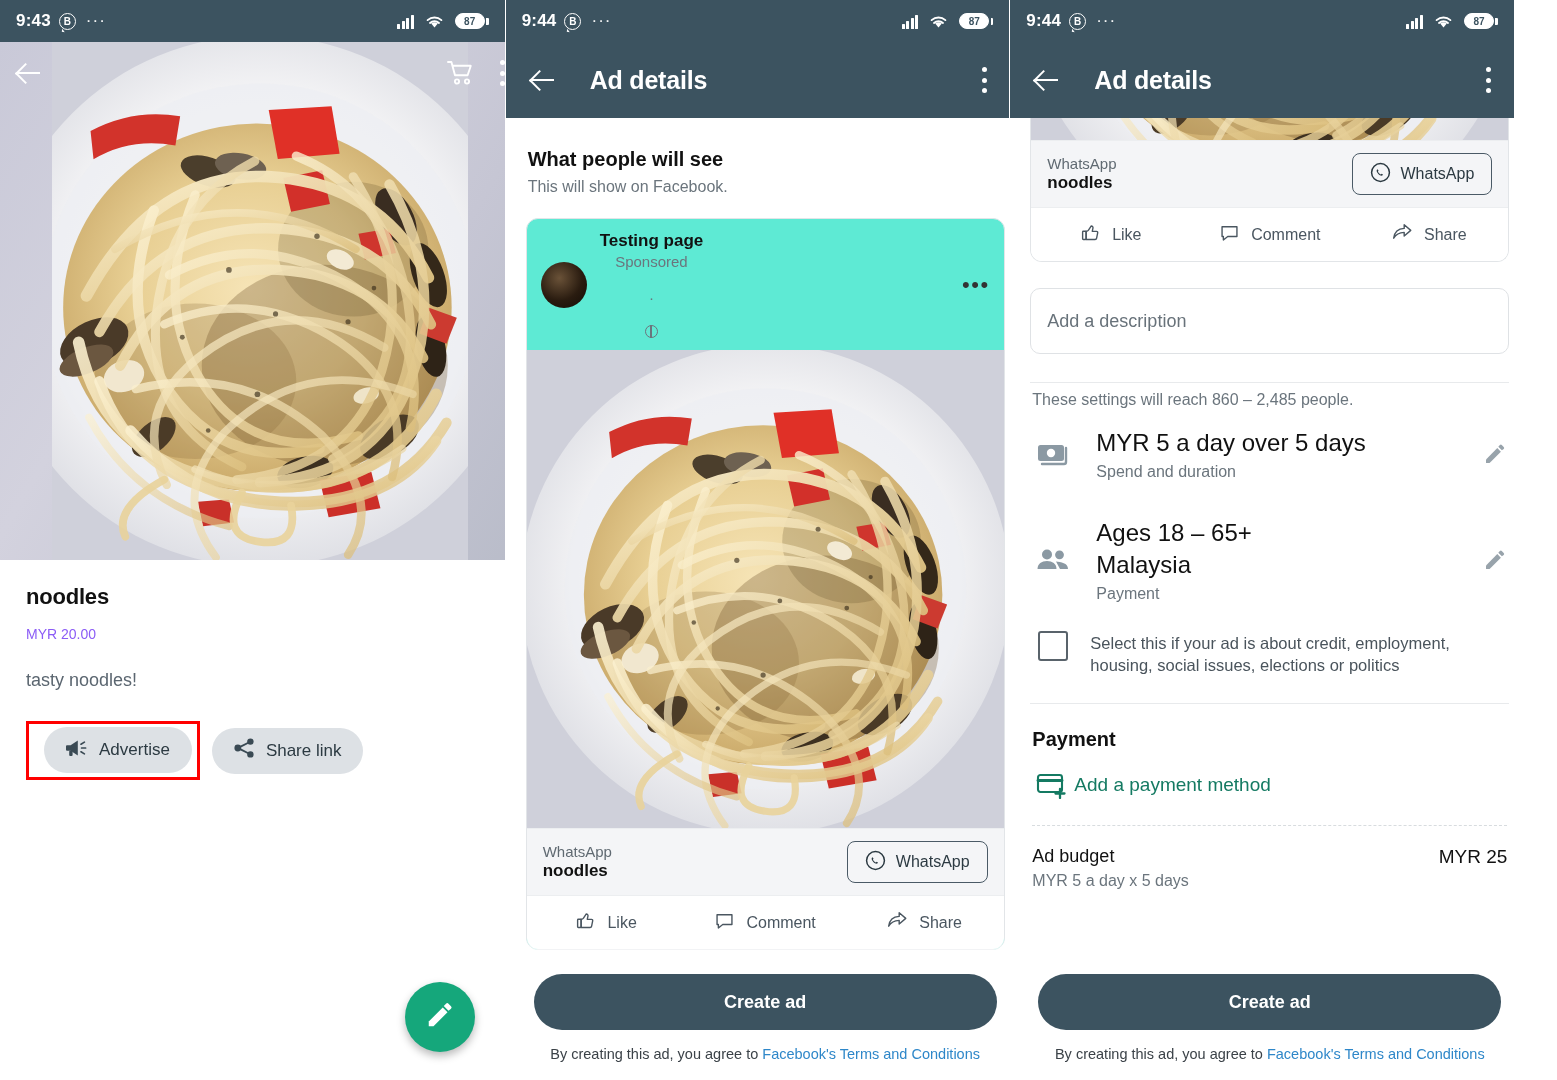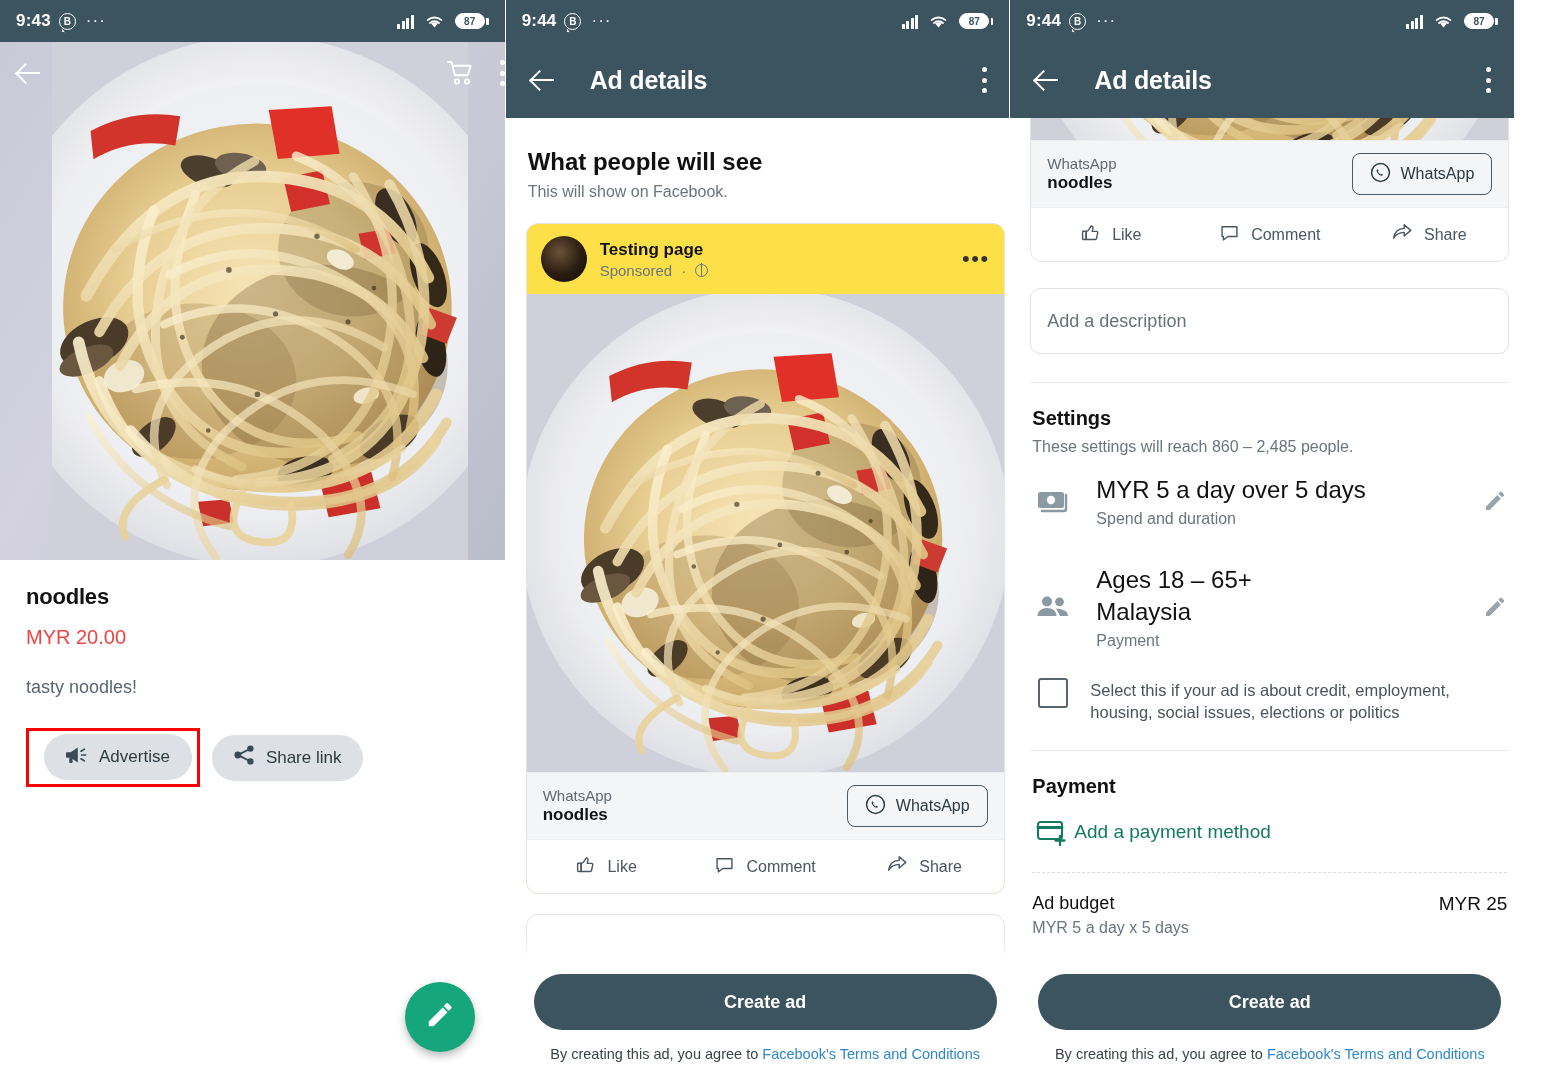--- a/index.html
+++ b/index.html
@@ -79,21 +79,21 @@
     content:""; position:absolute; left:4px; top:8px; width:13px; height:13px;
     border-left:2.4px solid #fff; border-bottom:2.4px solid #fff; transform: rotate(45deg);
   }
   .p1-topbar-right { margin-left:auto; display:flex; align-items:center; gap: 24px;}
   .icon-cart { width:28px; height:26px; position:relative; }
   .icon-kebab { width:6px; height:26px; display:flex; flex-direction:column; justify-content:space-between; align-items:center;}
   .icon-kebab i{ width:5px;height:5px;border-radius:50%;background:#fff;display:block;}
 
   .p1-info { position:absolute; top:560px; left:0; width:519px; padding: 24px 26px 0; }
   .p1-title { font-size: 22px; font-weight: bold; color:#111; letter-spacing:-.2px;}
-  .p1-price { font-size: 20px; color:#ef4444; margin-top: 16px; }
+  .p1-price { font-size: 14px; color:#8b5cf6; margin-top: 16px; }
   .p1-desc  { font-size: 18px; color:#5b6670; margin-top: 28px; }
   .p1-btn-row { display:flex; gap: 12px; margin-top: 30px; align-items:center;}
   .pill {
     background:#dde1e5; border-radius: 26px; height: 46px;
     display:flex; align-items:center; gap:11px; padding: 0 22px;
     font-size: 17px; color:#2c3a42; font-weight:500; cursor:pointer;
   }
   .hl-box { border: 3px solid #ff0000; padding: 3px 5px 4px 15px; }
   .p1-fab {
     position:absolute; right: 30px; bottom: 28px;
@@ -105,32 +105,32 @@
   
   .appbar {
     height: 76px; background:#3c5360; color:#fff;
     display:flex; align-items:center; padding: 0 22px; position:relative; z-index: 20;
   }
   .appbar-title { font-size: 25px; font-weight: bold; margin-left: 32px; letter-spacing:-.2px;}
   .appbar .icon-kebab { margin-left:auto; }
 
   
   .p2-body { position:absolute; top:118px; left:0; width:519px; bottom:0; overflow:hidden; background:#fff;}
-  .sec-title { font-size: 24px; font-weight:bold; color:#111; padding: 30px 22px 0; }
+  .sec-title { font-size: 20px; font-weight:bold; color:#111; padding: 30px 22px 0; }
   .sec-sub   { font-size: 16px; color:#6b757d; padding: 7px 22px 0;}
   .fbcard {
-    margin: 22px 20px 0; border:1px solid #e2e5e8; border-radius: 12px; overflow:hidden; background:#fde047;
+    margin: 22px 20px 0; border:1px solid #e2e5e8; border-radius: 12px; overflow:hidden; background:#5eead4;
   }
   .fbcard-head { display:flex; align-items:center; padding: 12px 14px; gap: 13px; }
   .avatar {
     width:46px;height:46px;border-radius:50%;overflow:hidden;flex:0 0 auto;
     background: radial-gradient(circle at 40% 35%, #6a5238 0%, #2a1c10 55%, #120c06 100%);
   }
   .fb-page { font-size: 17px; font-weight: bold; color:#111; }
-  .fb-sponsored { font-size: 15px; color:#6b757d; margin-top:2px; display:flex; align-items:center; gap:9px;}
+  .fb-sponsored { font-size: 15px; color:#6b757d; margin-top:2px; display:flex; align-items:center; gap:19px;flex-direction:column;}
   .fb-globe { width:13px;height:13px;border:1.4px solid #6b757d;border-radius:50%;position:relative;}
   .fb-globe::before{content:"";position:absolute;left:4.5px;top:-1.4px;width:1.2px;height:13px;background:#6b757d;}
   .fb-dots { margin-left:auto; color:#333; font-size: 22px; letter-spacing:1.5px; line-height:.6; cursor:pointer;}
   .fb-photo { width:100%; height:478px; overflow:hidden; background:#bcbcc8; position:relative;}
   .fb-cta { background:#f4f5f7; display:flex; align-items:center; padding: 12px 16px; border-top:1px solid #eceef0;}
   .cta-label { font-size:15px; color:#606a72;}
   .cta-title { font-size:17px; font-weight:bold; color:#111; margin-top:1px;}
   .cta-btn {
     margin-left:auto; border:1.6px solid #4a5a66; border-radius: 8px;
     height: 42px; padding: 0 17px; display:flex; align-items:center; gap:10px;
@@ -596,21 +596,20 @@
           </div>
         </div>
       </div>
 
       <div class="field-box">
         <span>Add a description</span>
       </div>
 
       <div class="divider"></div>
 
-      <div class="p3-h2">Settings</div>
       <div class="p3-sub">These settings will reach 860 – 2,485 people.</div>
 
       <div class="srow">
         <div class="srow-ic">
           <svg width="34" height="30" viewBox="0 0 34 30" fill="#8b99a3">
             <rect x="2" y="6" width="26" height="16" rx="2.5"></rect>
             <circle cx="15" cy="14" r="4.2" fill="#fff"></circle>
             <path d="M30 9 v14 a2 2 0 0 1 -2 2 H6" stroke="#8b99a3" stroke-width="2.4" fill="none" stroke-linecap="round"></path>
           </svg>
         </div>

